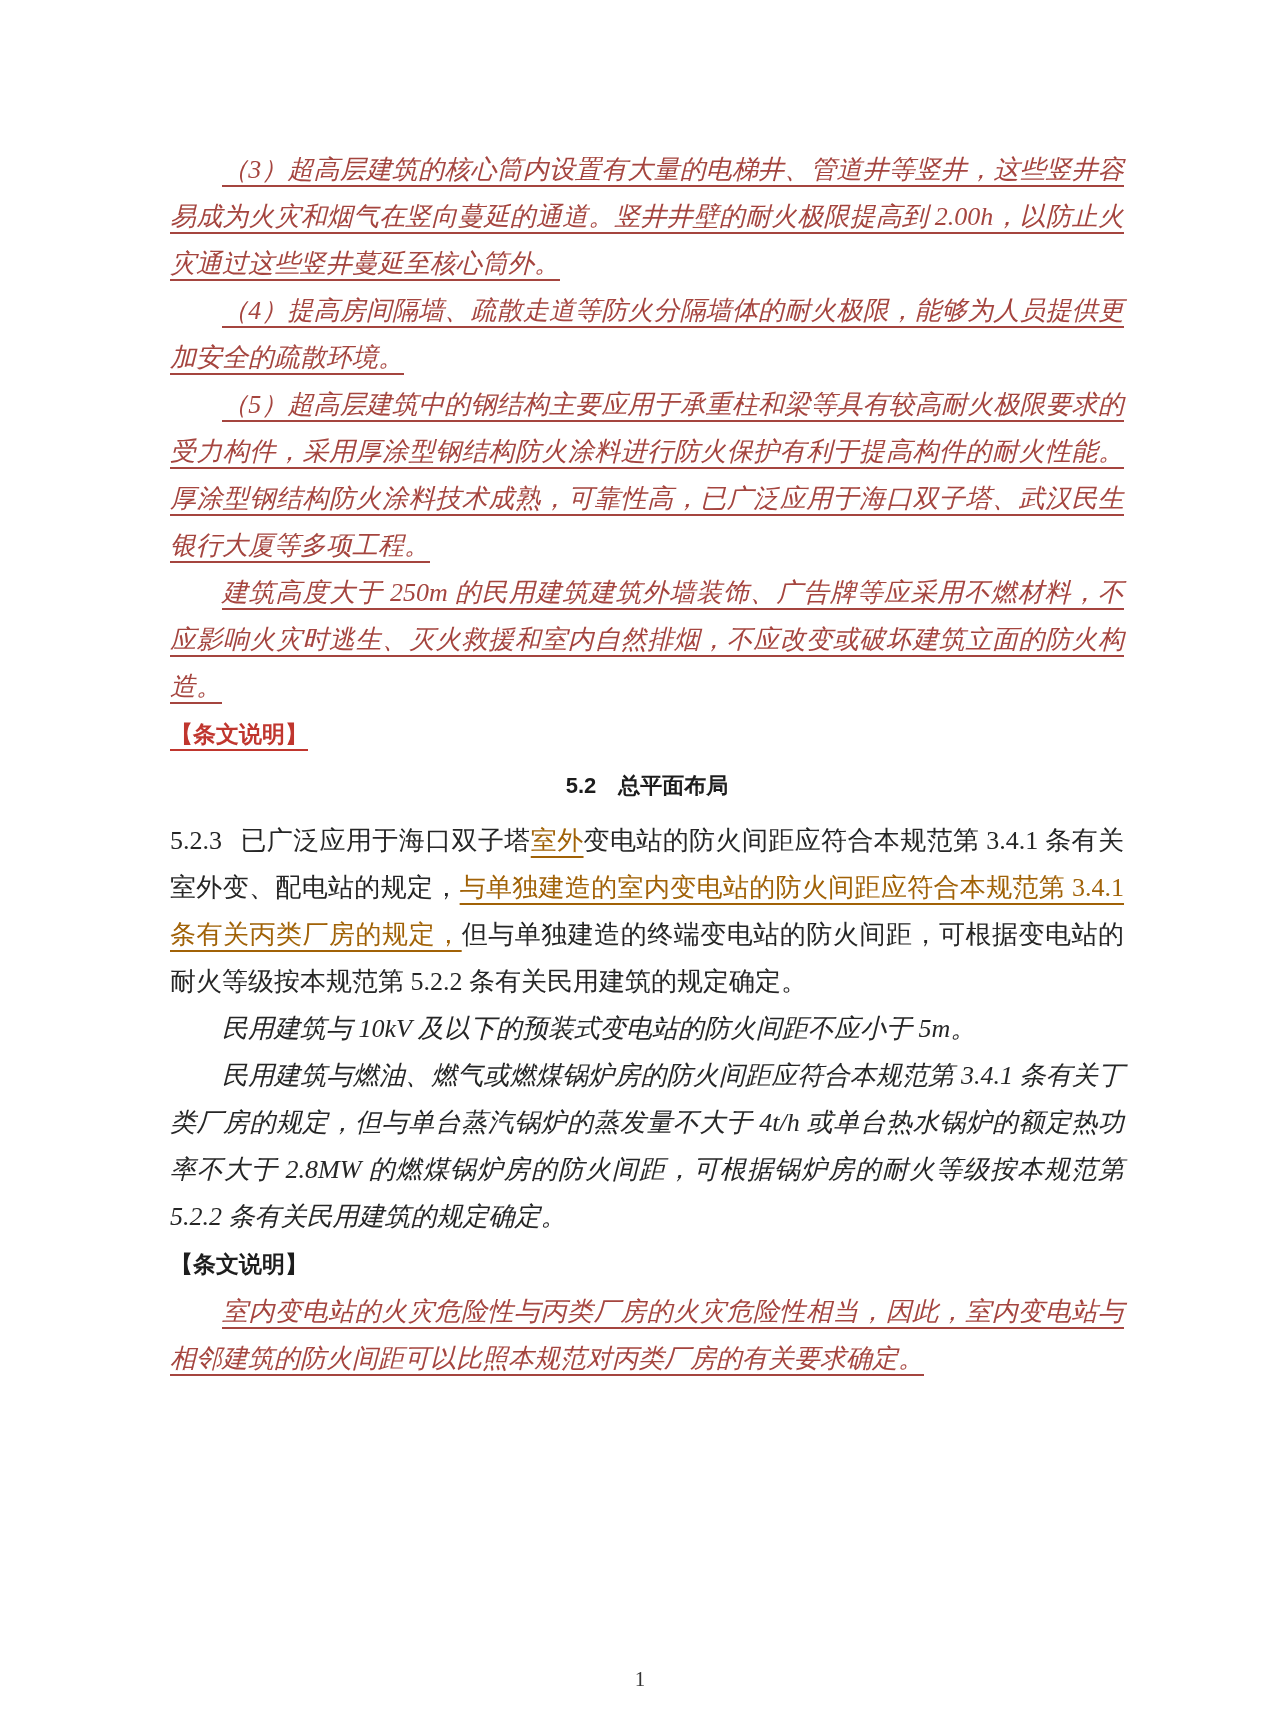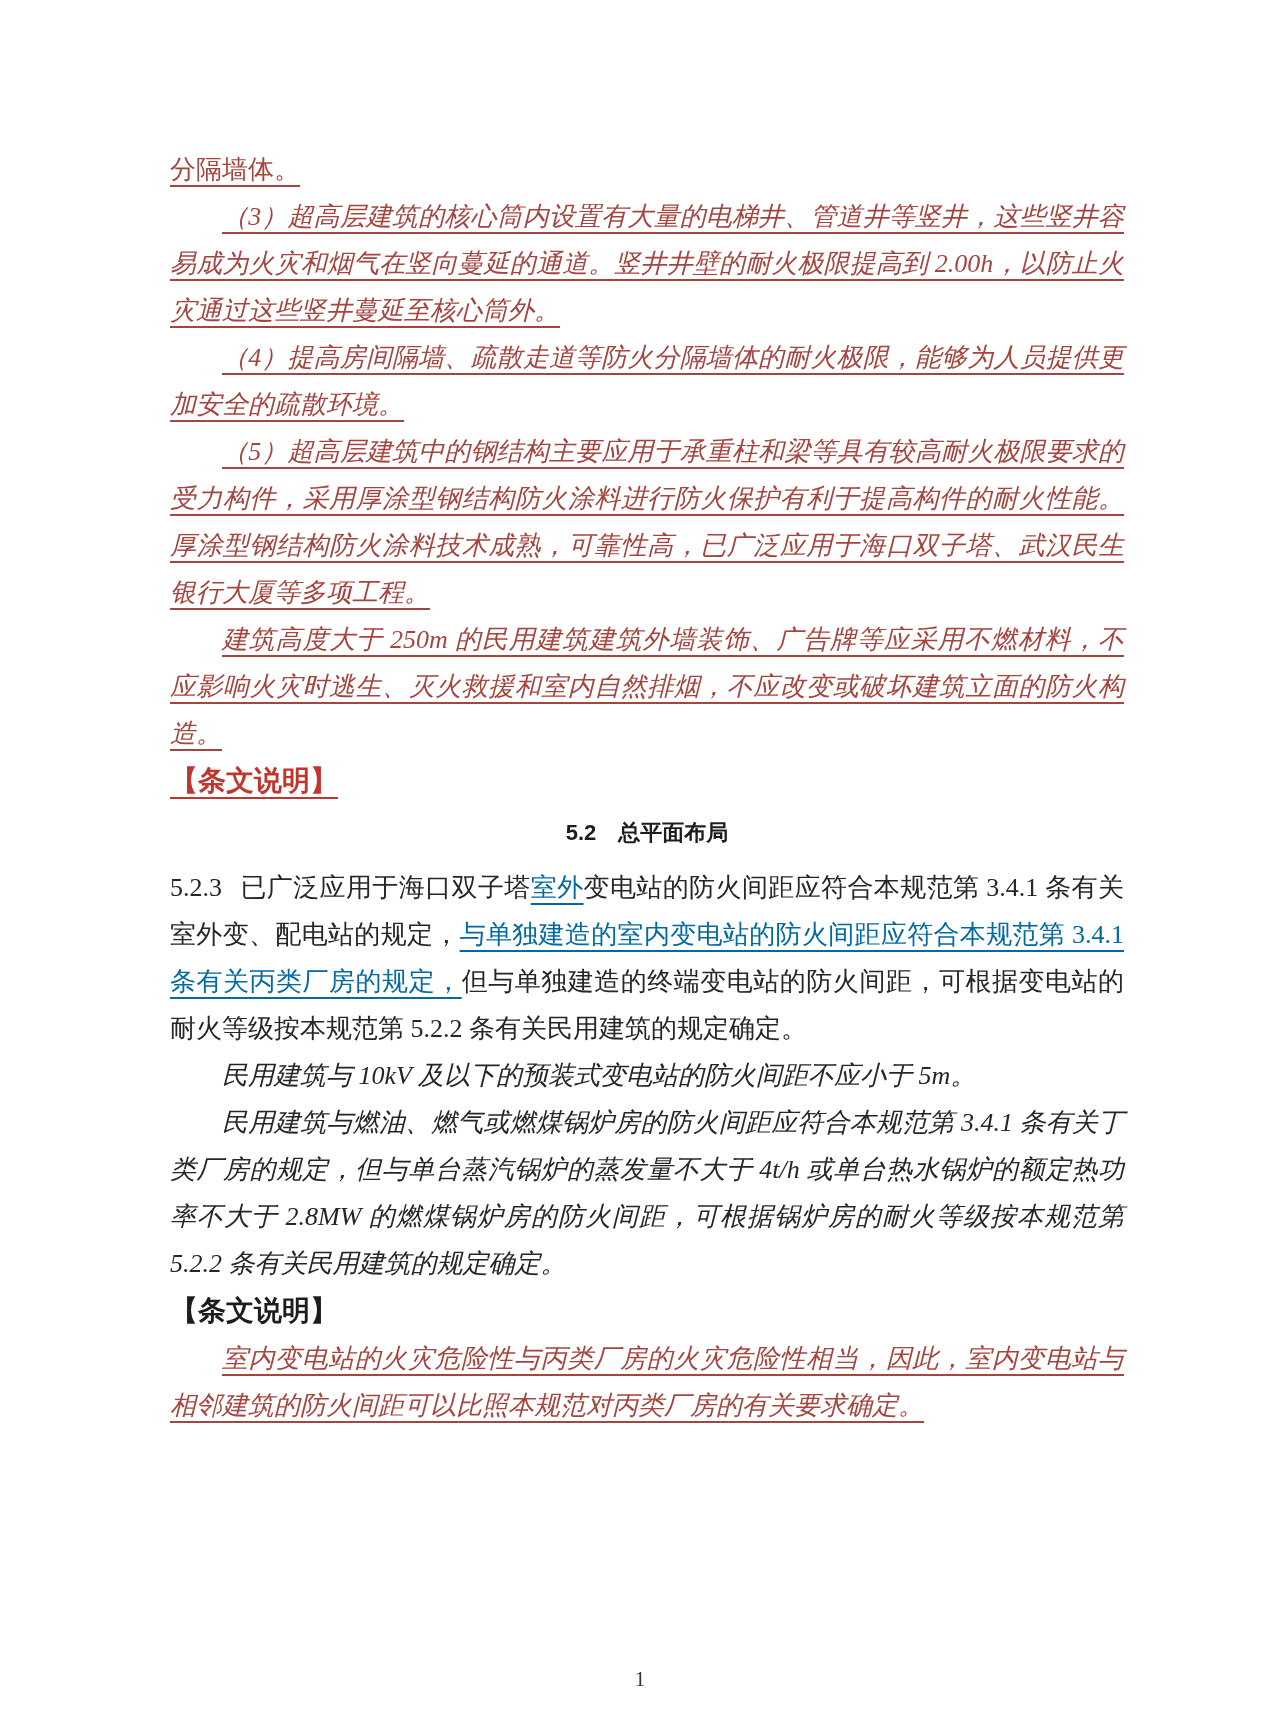--- a/index.html
+++ b/index.html
@@ -28,32 +28,32 @@
 
   
   .red {
     color: #a5453f;
     text-decoration: underline;
     text-decoration-thickness: 2px;
     text-underline-offset: 7px;
   }
   
   .red-bright {
-    color: #0369a1;
+    color: #a16207;
     text-decoration: underline;
     text-decoration-thickness: 2px;
     text-underline-offset: 7px;
   }
 
   .clause-number { margin-right: 18px; }
 
   .note-label {
     font-family: "Liberation Sans", "DejaVu Sans", sans-serif;
     font-weight: bold;
-    font-size: 28px;
+    font-size: 23px;
     margin-top: 29px;
   }
   .note-label-red {
     color: #c0362e;
     text-decoration: underline;
     text-decoration-thickness: 2px;
     text-underline-offset: 7px;
   }
   .note-label-black { color: #1d1d1d; }
 
@@ -77,21 +77,20 @@
     color: #333333;
     font-family: "Liberation Serif", "DejaVu Serif", serif;
   }
 </style>
 </head>
 <body>
 
 <div class="page">
   <div class="content">
 
-    <p class="red">分隔墙体。</p>
 
     <p class="red indent">（3）超高层建筑的核心筒内设置有大量的电梯井、管道井等竖井，这些竖井容易成为火灾和烟气在竖向蔓延的通道。竖井井壁的耐火极限提高到 2.00h，以防止火灾通过这些竖井蔓延至核心筒外。</p>
 
     <p class="red indent">（4）提高房间隔墙、疏散走道等防火分隔墙体的耐火极限，能够为人员提供更加安全的疏散环境。</p>
 
     <p class="red indent">（5）超高层建筑中的钢结构主要应用于承重柱和梁等具有较高耐火极限要求的受力构件，采用厚涂型钢结构防火涂料进行防火保护有利于提高构件的耐火性能。厚涂型钢结构防火涂料技术成熟，可靠性高，已广泛应用于海口双子塔、武汉民生银行大厦等多项工程。</p>
 
 
     <p class="red indent">建筑高度大于 250m 的民用建筑建筑外墙装饰、广告牌等应采用不燃材料，不应影响火灾时逃生、灭火救援和室内自然排烟，不应改变或破坏建筑立面的防火构造。</p>
 

